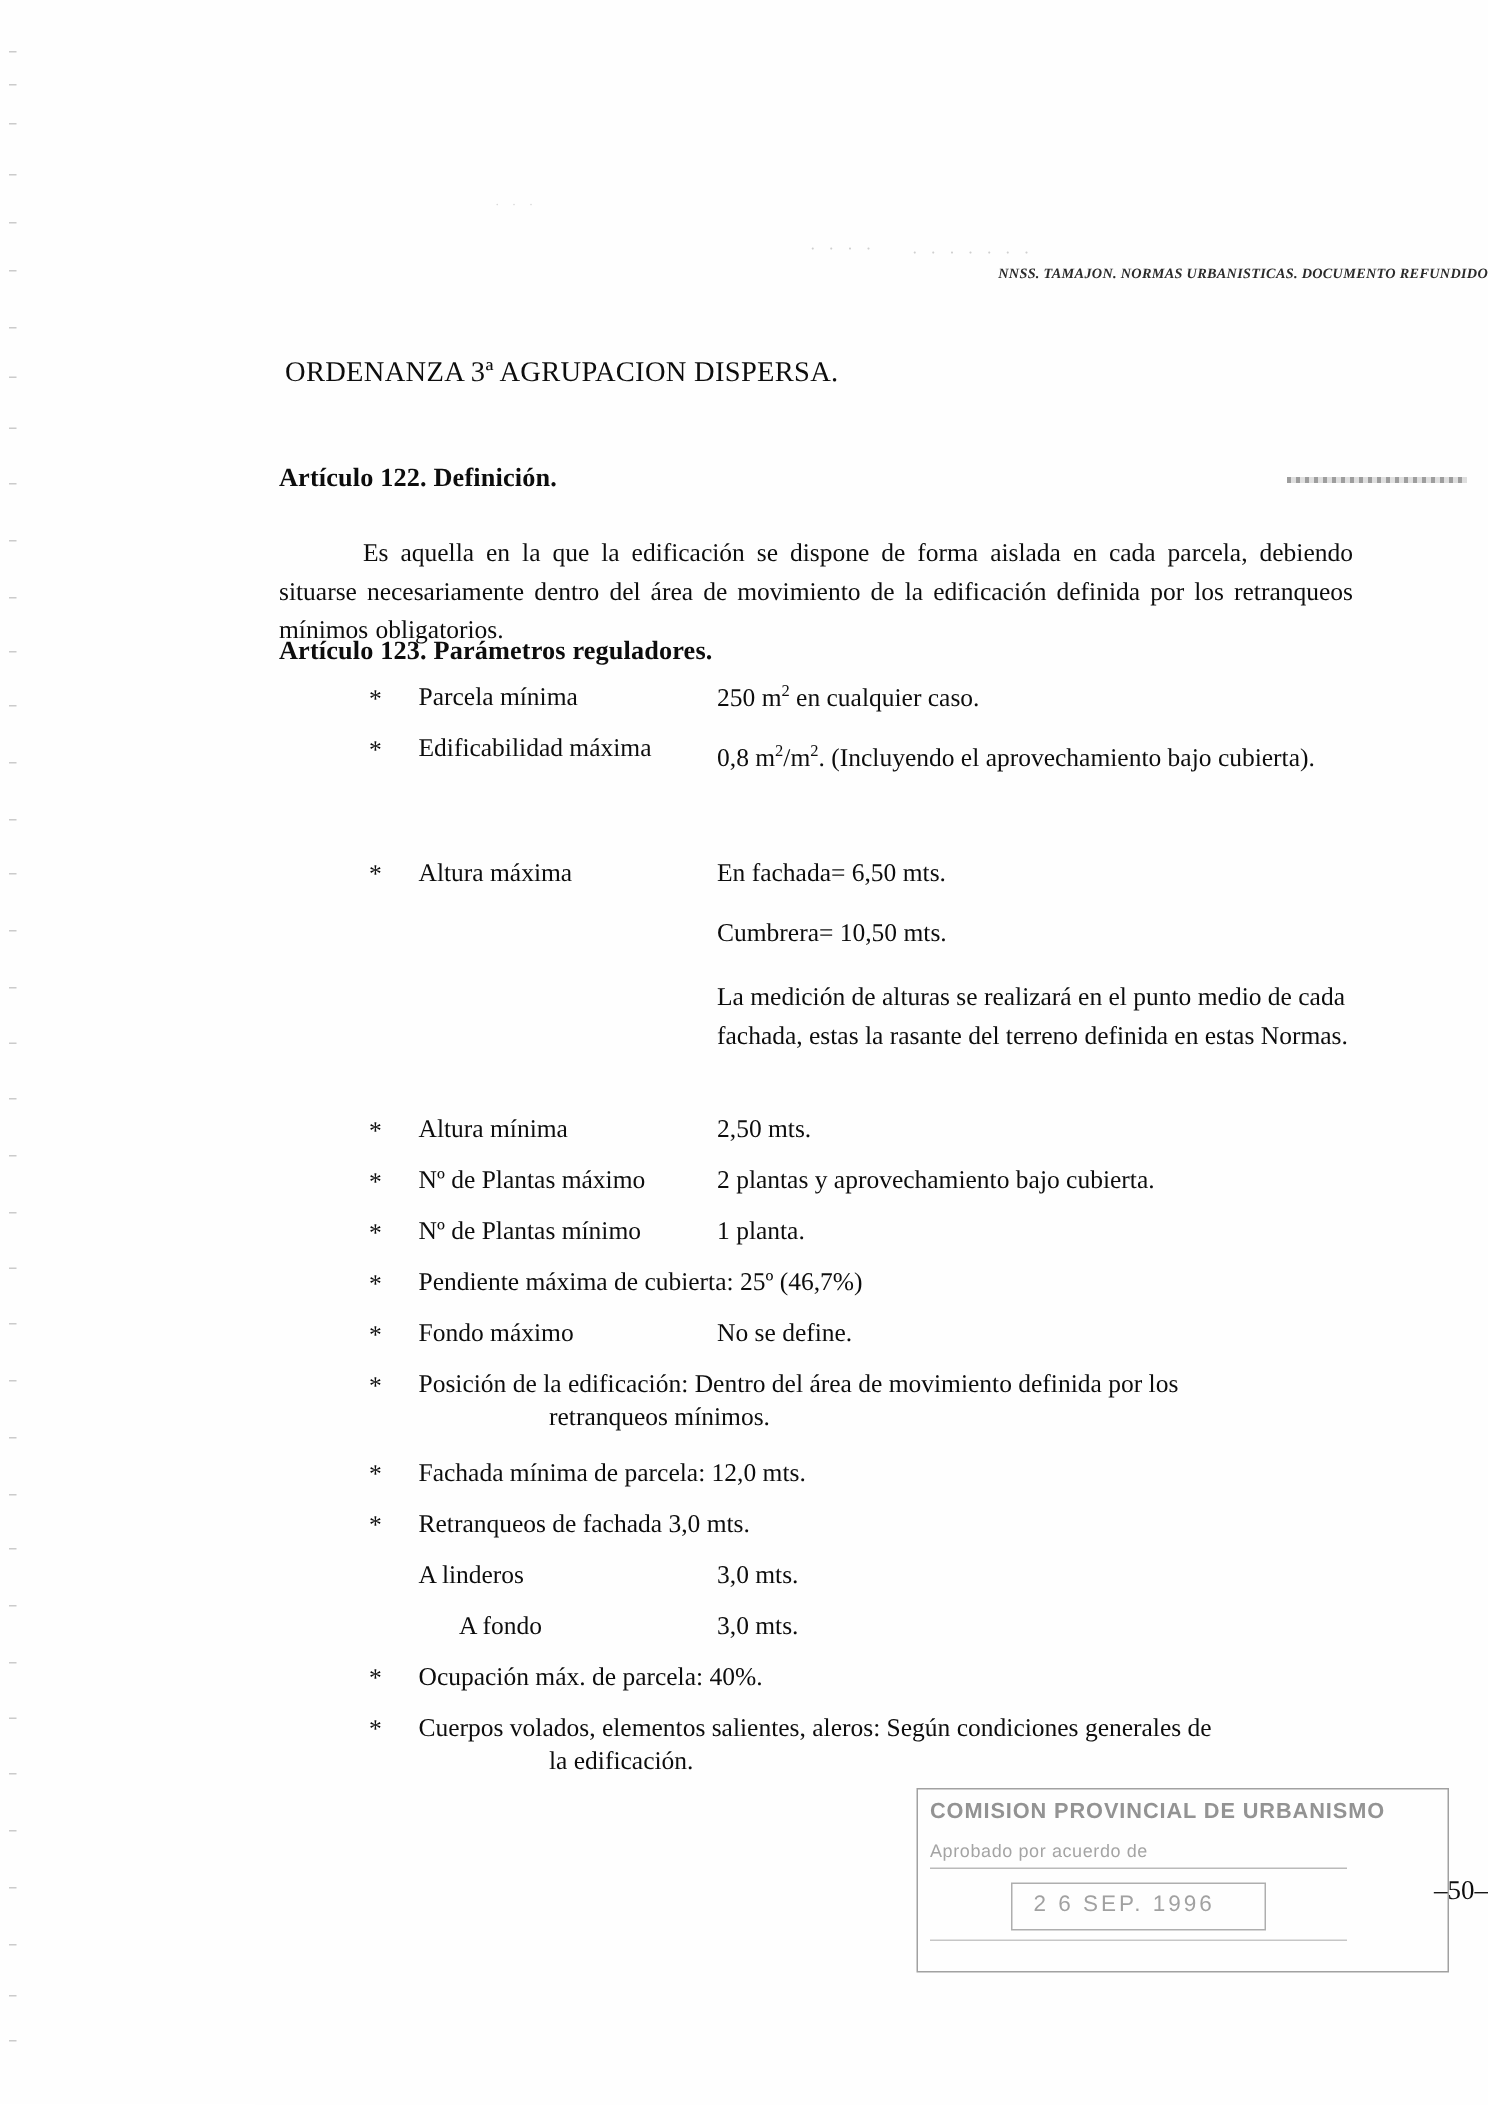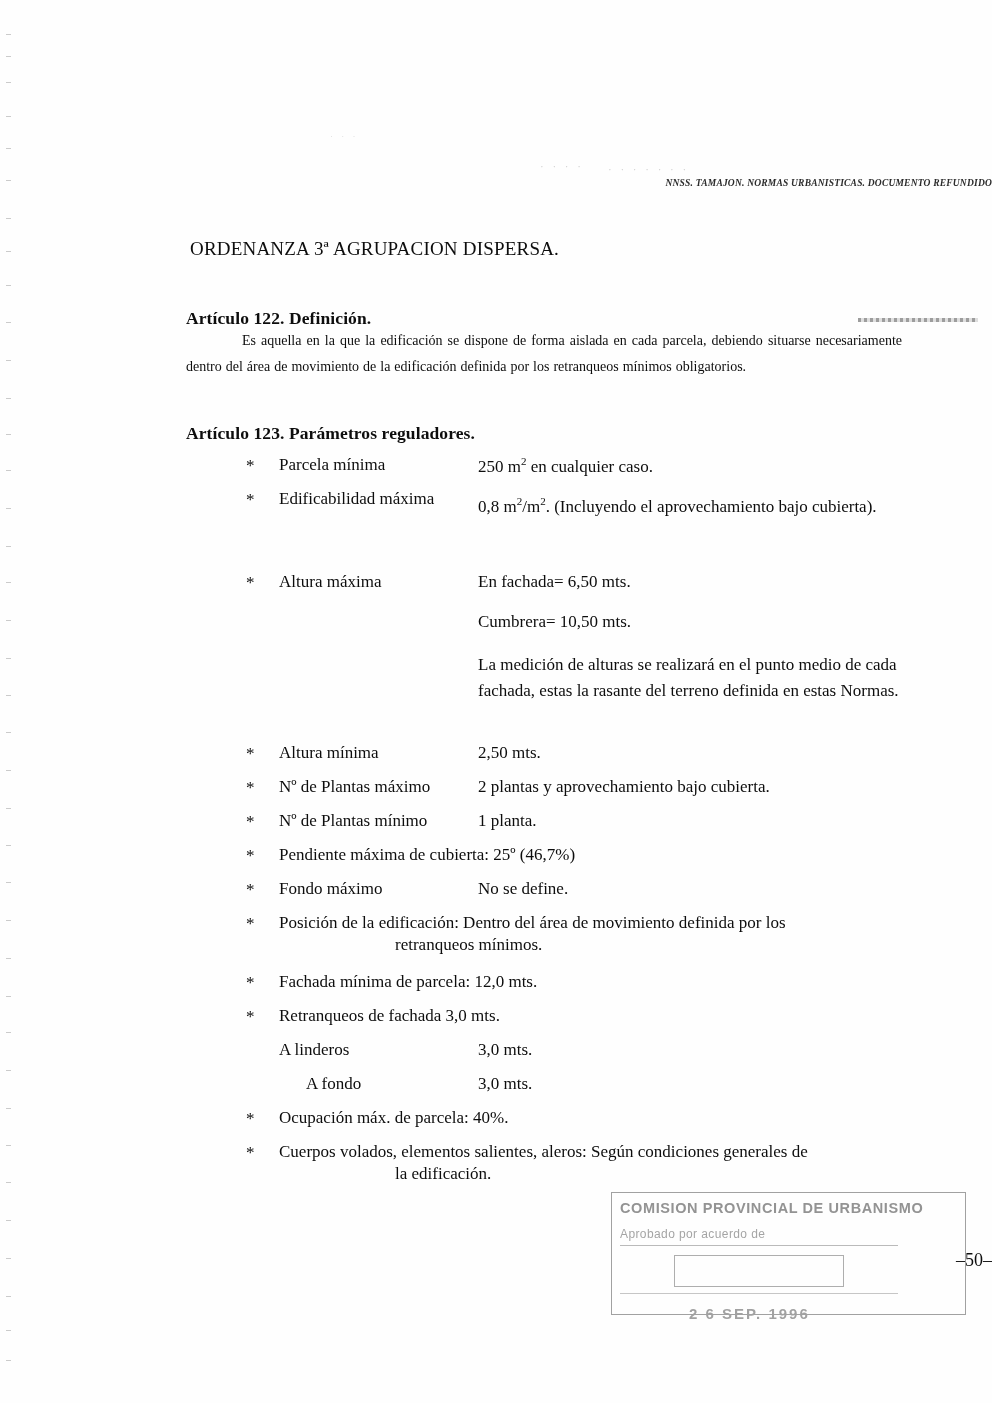--- a/index.html
+++ b/index.html
@@ -86,23 +86,23 @@
     font-weight: bold;
     font-size: 17.5px;
     letter-spacing: .1px;
   }
   .art122 { left: 186px; top: 308px; }
   .art123 { left: 186px; top: 423px; }
 
   .para {
     position: absolute;
     left: 186px;
-    top: 328px;
+    top: 356px;
     width: 716px;
-    font-size: 14px;
+    font-size: 17px;
     line-height: 25.5px;
     text-align: justify;
     text-indent: 56px;
     word-spacing: .5px;
   }
 
   .params {
     position: absolute;
     left: 246px;
     top: 455px;
@@ -143,21 +143,21 @@
   }
   .value .line { display: block; }
   .value .line + .line { margin-top: 11px; }
   .blk {
     display: block;
     width: 420px;
     line-height: 25px;
   }
   .hang {
     display: block;
-    margin-left: 116px;
+    margin-left: 87px;
     margin-top: 2px;
   }
   sup { font-size: 11px; vertical-align: super; }
 
   .row.r-altura .value { width: 430px; }
   .row.r-altura { margin-bottom: 16px; }
   .spacer { height: 22px; }
 
   .subrow {
     position: relative;
@@ -230,23 +230,22 @@
     width: 168px;
     height: 30px;
     border: 1px solid #a8a8a8;
   }
   .stamp .st-date {
     position: absolute;
     left: 14px;
     top: 5px;
     font-size: 15px;
     letter-spacing: 2px;
-    font-weight: bold;
+    font-weight: normal;
     color: #9a9a9a;
-    margin-top: 44px;
   }
   .stamp .st-bot {
     position: absolute;
     left: 8px;
     top: 100px;
     width: 278px;
     height: 1px;
     background: #c2c2c2;
   }
 </style>

